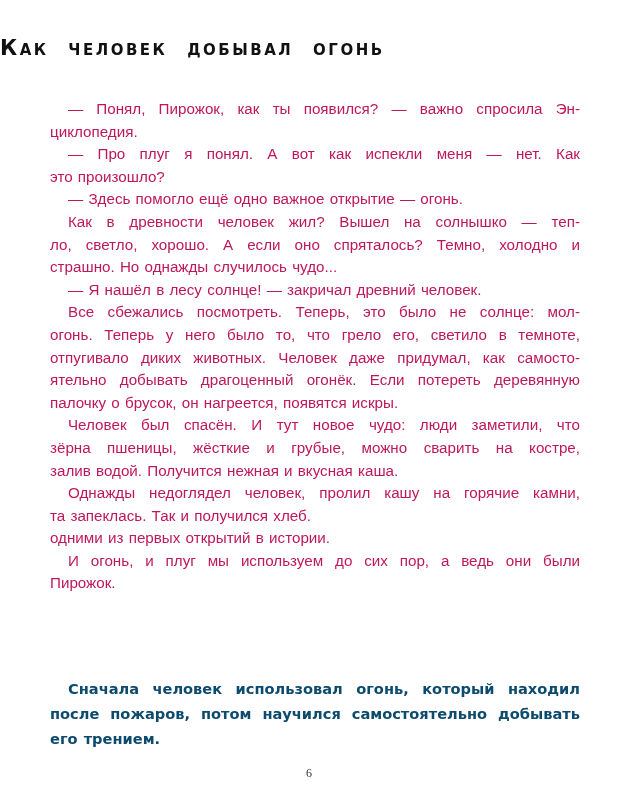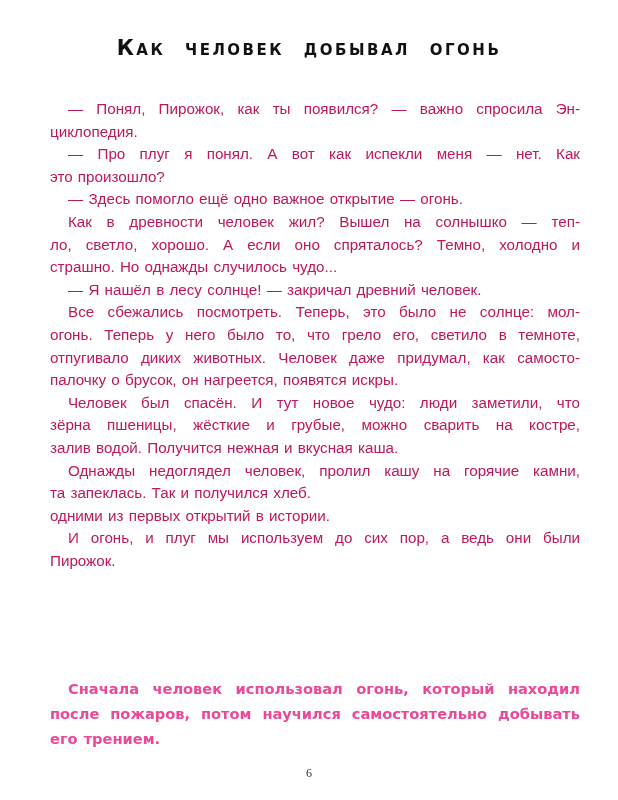--- a/index.html
+++ b/index.html
@@ -19,21 +19,20 @@
       position: absolute;
       left: 0; top: 0;
       width: 618px;
       height: 800px;
     }
     .title {
       position: absolute;
       left: 0;
       top: 36px;
       width: 618px;
-      text-align: center;
       font-family: "DejaVu Sans", sans-serif;
       font-weight: bold;
       font-size: 21px;
       letter-spacing: 2.5px;
       word-spacing: 10px;
       font-variant: small-caps;
       color: #111;
     }
     .body-text {
       position: absolute;
@@ -65,21 +64,21 @@
     }
     .summary {
       position: absolute;
       left: 68px;
       top: 676px;
       width: 512px;
       font-family: "DejaVu Sans", sans-serif;
       font-weight: bold;
       font-size: 14.6px;
       line-height: 25px;
-      color: #ec4899;
+      color: #0c4a6e;
     }
     .summary .line {
       height: 25px;
     }
     .page-number {
       position: absolute;
       left: 0;
       top: 766px;
       width: 618px;
       text-align: center;
@@ -100,20 +99,21 @@
       <span class="line indent">— Про плуг я понял. А вот как испекли меня — нет. Как</span>
       <span class="line last cont">это произошло?</span>
       <span class="line last indent">— Здесь помогло ещё одно важное открытие — огонь.</span>
       <span class="line indent">Как в древности человек жил? Вышел на солнышко — теп-</span>
       <span class="line cont">ло, светло, хорошо. А если оно спряталось? Темно, холодно и</span>
       <span class="line last cont">страшно. Но однажды случилось чудо...</span>
       <span class="line last indent">— Я нашёл в лесу солнце! — закричал древний человек.</span>
       <span class="line indent">Все сбежались посмотреть. Теперь, это было не солнце: мол-</span>
       <span class="line cont">огонь. Теперь у него было то, что грело его, светило в темноте,</span>
       <span class="line cont">отпугивало диких животных. Человек даже придумал, как самосто-</span>
+      <span class="line cont">ятельно добывать драгоценный огонёк. Если потереть деревянную</span>
       <span class="line last cont">палочку о брусок, он нагреется, появятся искры.</span>
       <span class="line indent">Человек был спасён. И тут новое чудо: люди заметили, что</span>
       <span class="line cont">зёрна пшеницы, жёсткие и грубые, можно сварить на костре,</span>
       <span class="line last cont">залив водой. Получится нежная и вкусная каша.</span>
       <span class="line indent">Однажды недоглядел человек, пролил кашу на горячие камни,</span>
       <span class="line last cont">та запеклась. Так и получился хлеб.</span>
       <span class="line last cont">одними из первых открытий в истории.</span>
       <span class="line indent">И огонь, и плуг мы используем до сих пор, а ведь они были</span>
       <span class="line last cont">Пирожок.</span>
     </div>

